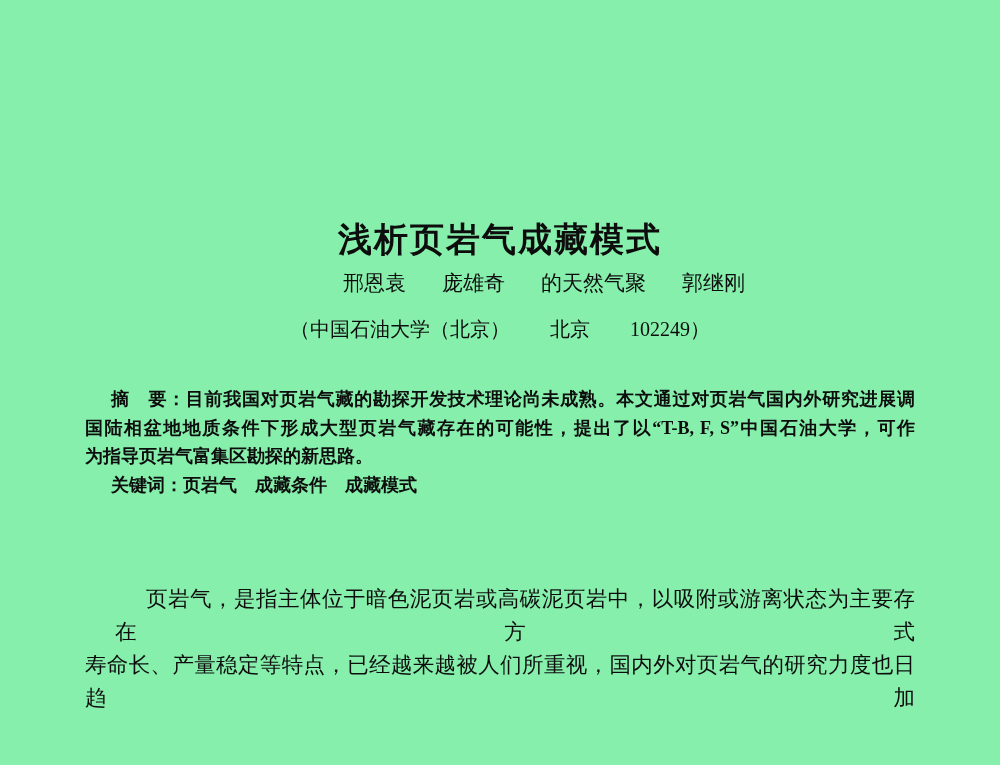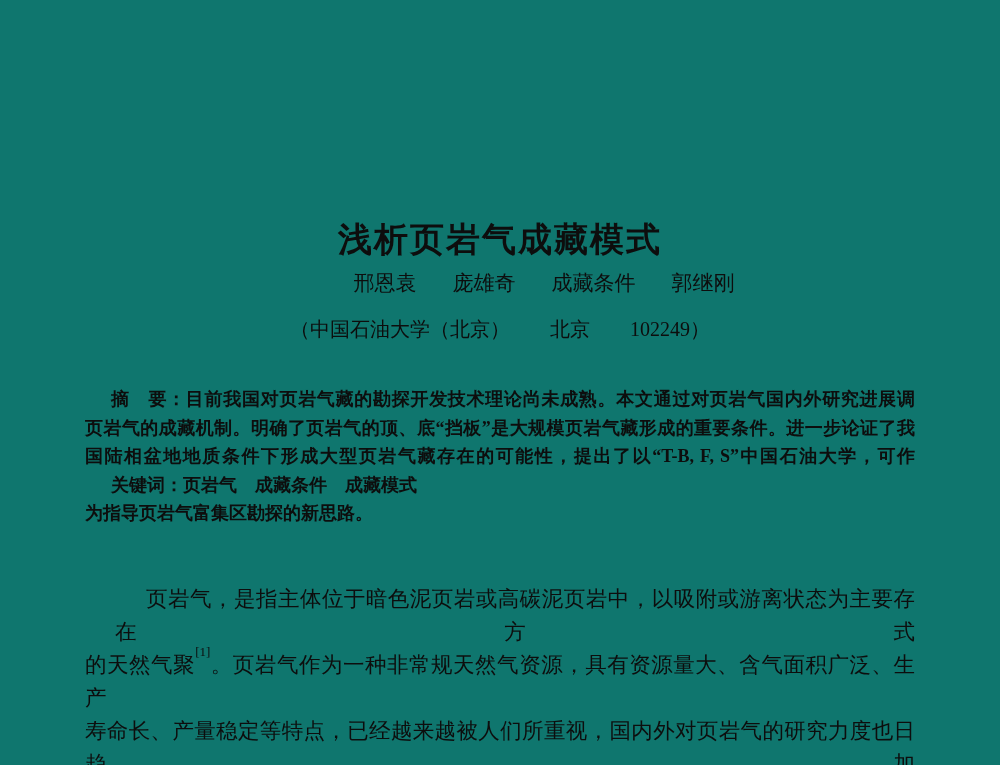--- a/index.html
+++ b/index.html
@@ -1,21 +1,21 @@
 <!DOCTYPE html>
 <html><head>
 <meta charset="utf-8">
 <style>
   html, body { margin: 0; padding: 0; background: #e8e8e8; }
   .page {
     position: relative;
     width: 1000px;
     height: 765px;
     margin: 0 auto;
-    background: #0f766e;
+    background: #86efac;
     overflow: hidden;
     color: #0d0d0d;
     font-family: "Liberation Serif", "DejaVu Serif", serif;
   }
   .title {
     position: absolute;
     top: 218px;
     left: 0;
     width: 100%;
     text-align: center;
@@ -82,34 +82,32 @@
 </head>
 <body>
 
 <div class="page">
 
   <div class="title">浅析页岩气成藏模式</div>
 
   <div class="authors">
     <span>邢恩袁</span>
     <span>庞雄奇</span>
-    <span>成藏条件</span>
+    <span>的天然气聚</span>
     <span>郭继刚</span>
   </div>
 
   <div class="affiliation">（中国石油大学（北京）　　北京　　102249）</div>
 
   <div class="abstract">
     <div class="line just indent-abs">摘　要：目前我国对页岩气藏的勘探开发技术理论尚未成熟。本文通过对页岩气国内外研究进展调</div>
-    <div class="line just">页岩气的成藏机制。明确了页岩气的顶、底“挡板”是大规模页岩气藏形成的重要条件。进一步论证了我</div>
     <div class="line just">国陆相盆地地质条件下形成大型页岩气藏存在的可能性，提出了以“T-B, F, S”中国石油大学，可作</div>
+    <div class="line">为指导页岩气富集区勘探的新思路。</div>
     <div class="line indent-abs">关键词：页岩气　成藏条件　成藏模式</div>
-    <div class="line">为指导页岩气富集区勘探的新思路。</div>
   </div>
 
   <div class="body-text">
     <div class="line just indent-body"><span>页岩气，是指主体位于暗色泥页岩或高碳泥页岩中，以吸附或游离状态为主要存在方式</span></div>
-    <div class="line just"><span>的天然气聚</span><sup class="ref">[1]</sup><span>。页岩气作为一种非常规天然气资源，具有资源量大、含气面积广泛、生产</span></div>
     <div class="line just"><span>寿命长、产量稳定等特点，已经越来越被人们所重视，国内外对页岩气的研究力度也日趋加</span></div>
 
   </div>
 
 </div>
 
 </body></html>

